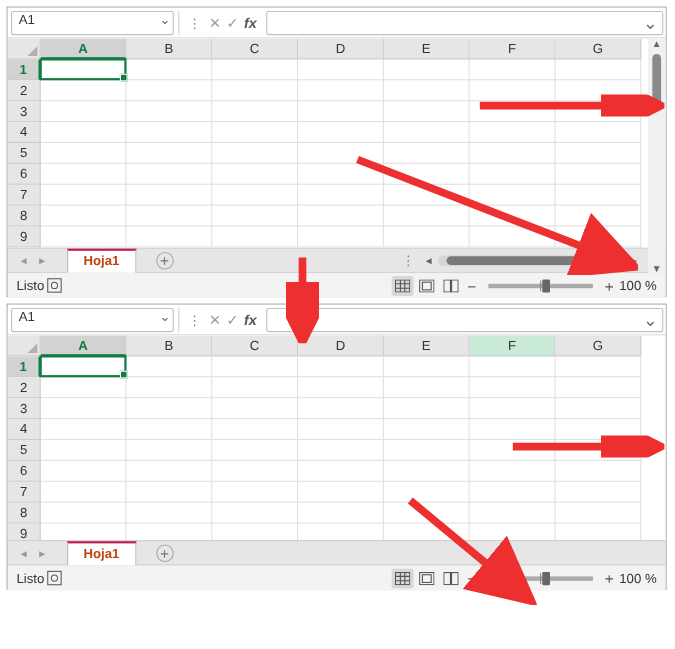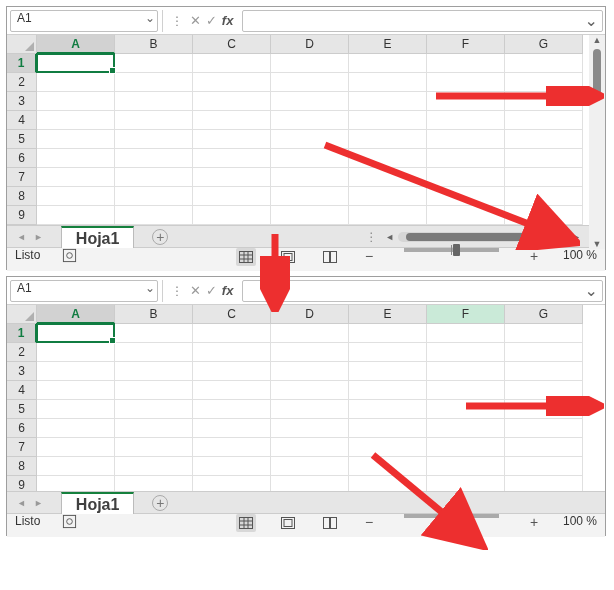--- a/index.html
+++ b/index.html
@@ -30,28 +30,28 @@
   .cell{width:78px;height:19px;border-right:1px solid #e0e0e0;border-bottom:1px solid #e0e0e0;}
   .selcell{position:absolute;border:2px solid #107c41;width:79px;height:20px;left:29px;top:18px;pointer-events:none;}
   .selcell:after{content:"";position:absolute;right:-3px;bottom:-3px;width:5px;height:5px;background:#107c41;border:1px solid #fff;}
   
   .vscroll{position:absolute;right:0;top:28px;bottom:20px;width:16px;background:#f0f0f0;display:flex;flex-direction:column;align-items:center;}
   .vscroll .arr{width:10px;height:10px;display:flex;align-items:center;justify-content:center;color:#666;font-size:9px;}
   .vscroll .thumb{width:8px;height:52px;background:#8a8a8a;border-radius:4px;margin-top:4px;}
   
   .tabs{height:22px;background:#e6e6e6;border-top:1px solid #ccc;display:flex;align-items:center;padding-left:6px;}
   .navbtn{font-size:9px;color:#999;padding:0 4px;cursor:pointer;}
-  .tab{height:22px;background:#fff;border:1px solid #bbb;border-bottom:none;border-top:2px solid #15803d;padding:2px 14px;font-size:16px;color:#404040;font-weight:600;margin-left:14px;}
+  .tab{height:22px;background:#fff;border:1px solid #bbb;border-bottom:none;border-top:2px solid #be185d;padding:2px 14px;font-size:12px;color:#c2410c;font-weight:600;margin-left:14px;}
   .addtab{margin-left:18px;color:#777;font-size:14px;width:16px;height:16px;border:1px solid #aaa;border-radius:50%;display:flex;align-items:center;justify-content:center;line-height:1;}
   .hscroll-wrap{flex:1;display:flex;align-items:center;justify-content:flex-end;padding-right:20px;}
   .hscroll{width:170px;height:10px;background:#d6d6d6;border-radius:5px;position:relative;}
   .hscroll .thumb{position:absolute;left:8px;top:1px;height:8px;width:140px;background:#7a7a7a;border-radius:4px;}
   .harr{font-size:9px;color:#666;padding:0 4px;}
   
-  .status{height:24px;background:#f3f3f3;border-top:1px solid #ccc;display:flex;padding:0 8px;font-size:12px;color:#333;gap:22px;}
+  .status{height:24px;background:#f3f3f3;border-top:1px solid #ccc;display:flex;align-items:center;padding:0 8px;font-size:12px;color:#333;gap:2px;}
   .status .ready{flex:none;}
   .spacer{flex:1;}
   .viewbtn{width:20px;height:18px;display:flex;align-items:center;justify-content:center;color:#555;border-radius:2px;}
   .viewbtn.active{background:#d8d8d8;}
   .zoomslider{width:95px;height:4px;background:#aaa;position:relative;margin:0 6px;}
   .zoomslider:before{content:"";position:absolute;left:50%;top:-3px;width:1px;height:10px;background:#888;}
   .zoomslider .knob{position:absolute;left:52%;top:-4px;width:7px;height:12px;background:#666;border-radius:1px;}
   .zminus,.zplus{color:#555;font-size:14px;width:14px;text-align:center;cursor:pointer;}
   .recicon svg{width:15px;height:15px;display:block;}
   

